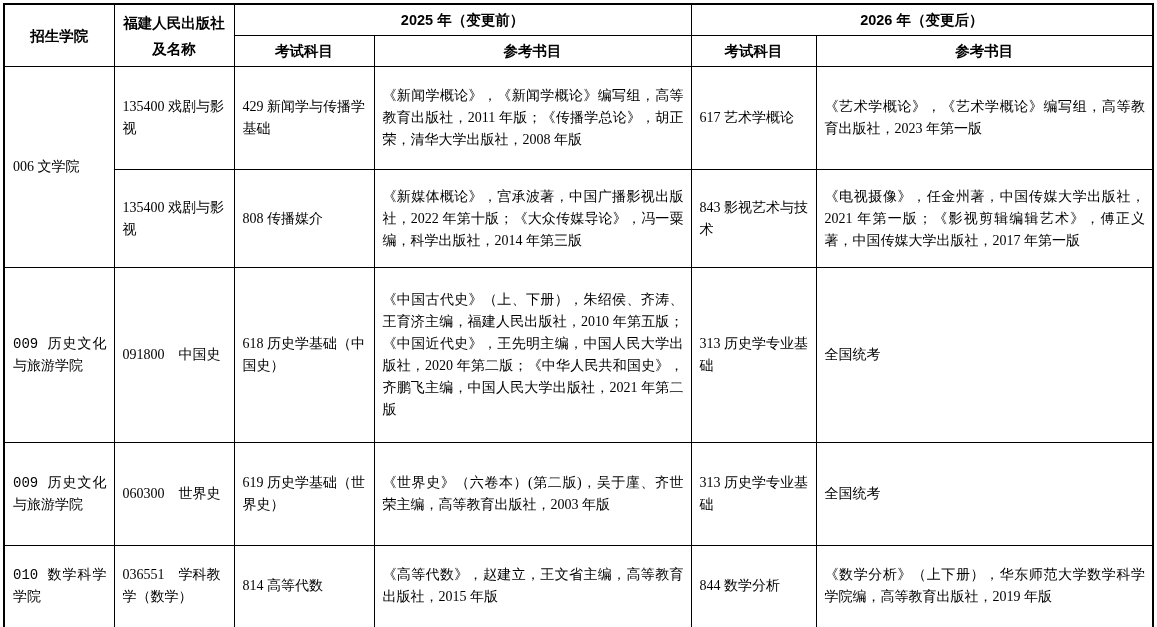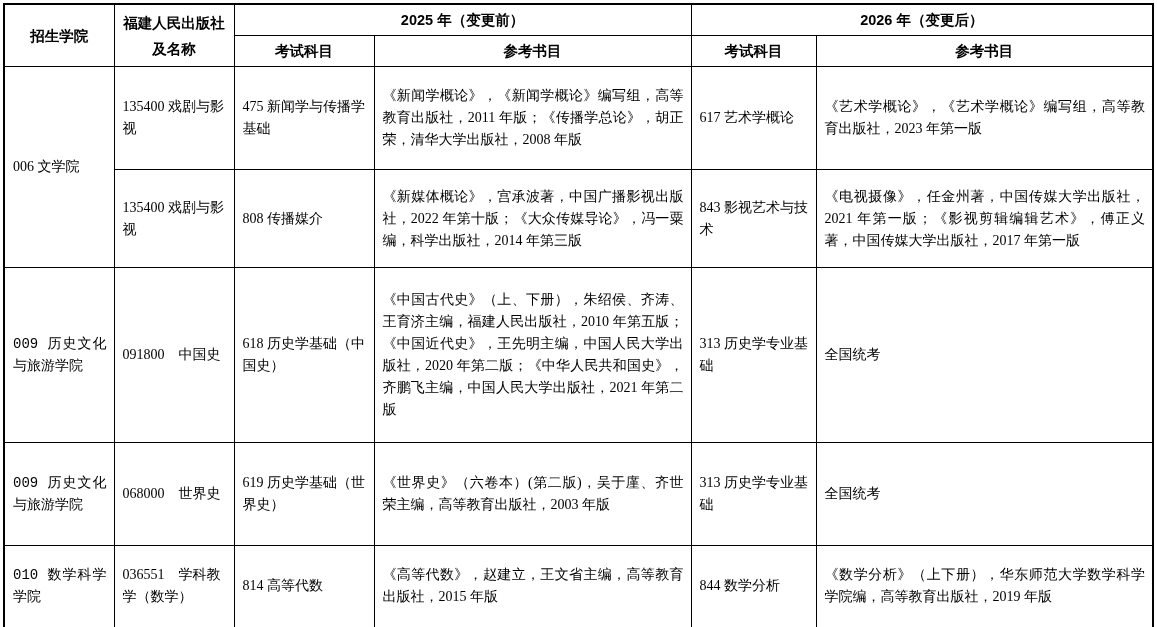--- a/index.html
+++ b/index.html
@@ -76,21 +76,21 @@
   <tr class="hdr2">
     <th>考试科目</th>
     <th>参考书目</th>
     <th>考试科目</th>
     <th>参考书目</th>
   </tr>
 
   <tr class="r1">
     <td rowspan="2" class="plain">006 文学院</td>
     <td class="plain">135400 戏剧与影视</td>
-    <td class="plain">475 新闻学与传播学基础</td>
+    <td class="plain">429 新闻学与传播学基础</td>
     <td class="books">《新闻学概论》，《新闻学概论》编写组，高等教育出版社，2011 年版；《传播学总论》，胡正荣，清华大学出版社，2008 年版</td>
     <td class="plain">617 艺术学概论</td>
     <td class="books">《艺术学概论》，《艺术学概论》编写组，高等教育出版社，2023 年第一版</td>
   </tr>
 
   <tr class="r2">
     <td class="plain">135400 戏剧与影视</td>
     <td class="plain">808 传播媒介</td>
     <td class="books">《新媒体概论》，宫承波著，中国广播影视出版社，2022 年第十版；《大众传媒导论》，冯一粟编，科学出版社，2014 年第三版</td>
     <td class="plain">843 影视艺术与技术</td>
@@ -101,21 +101,21 @@
     <td class="college">009 历史文化与旅游学院</td>
     <td class="plain">091800　中国史</td>
     <td class="plain">618 历史学基础（中国史）</td>
     <td class="books">《中国古代史》（上、下册），朱绍侯、齐涛、王育济主编，福建人民出版社，2010 年第五版；《中国近代史》，王先明主编，中国人民大学出版社，2020 年第二版；《中华人民共和国史》，齐鹏飞主编，中国人民大学出版社，2021 年第二版</td>
     <td class="plain">313 历史学专业基础</td>
     <td class="plain">全国统考</td>
   </tr>
 
   <tr class="r4">
     <td class="college">009 历史文化与旅游学院</td>
-    <td class="plain">068000　世界史</td>
+    <td class="plain">060300　世界史</td>
     <td class="plain">619 历史学基础（世界史）</td>
     <td class="books">《世界史》（六卷本）(第二版)，吴于廑、齐世荣主编，高等教育出版社，2003 年版</td>
     <td class="plain">313 历史学专业基础</td>
     <td class="plain">全国统考</td>
   </tr>
 
   <tr class="r5">
     <td class="college">010 数学科学学院</td>
     <td class="plain">036551　学科教学（数学）</td>
     <td class="plain">814 高等代数</td>

